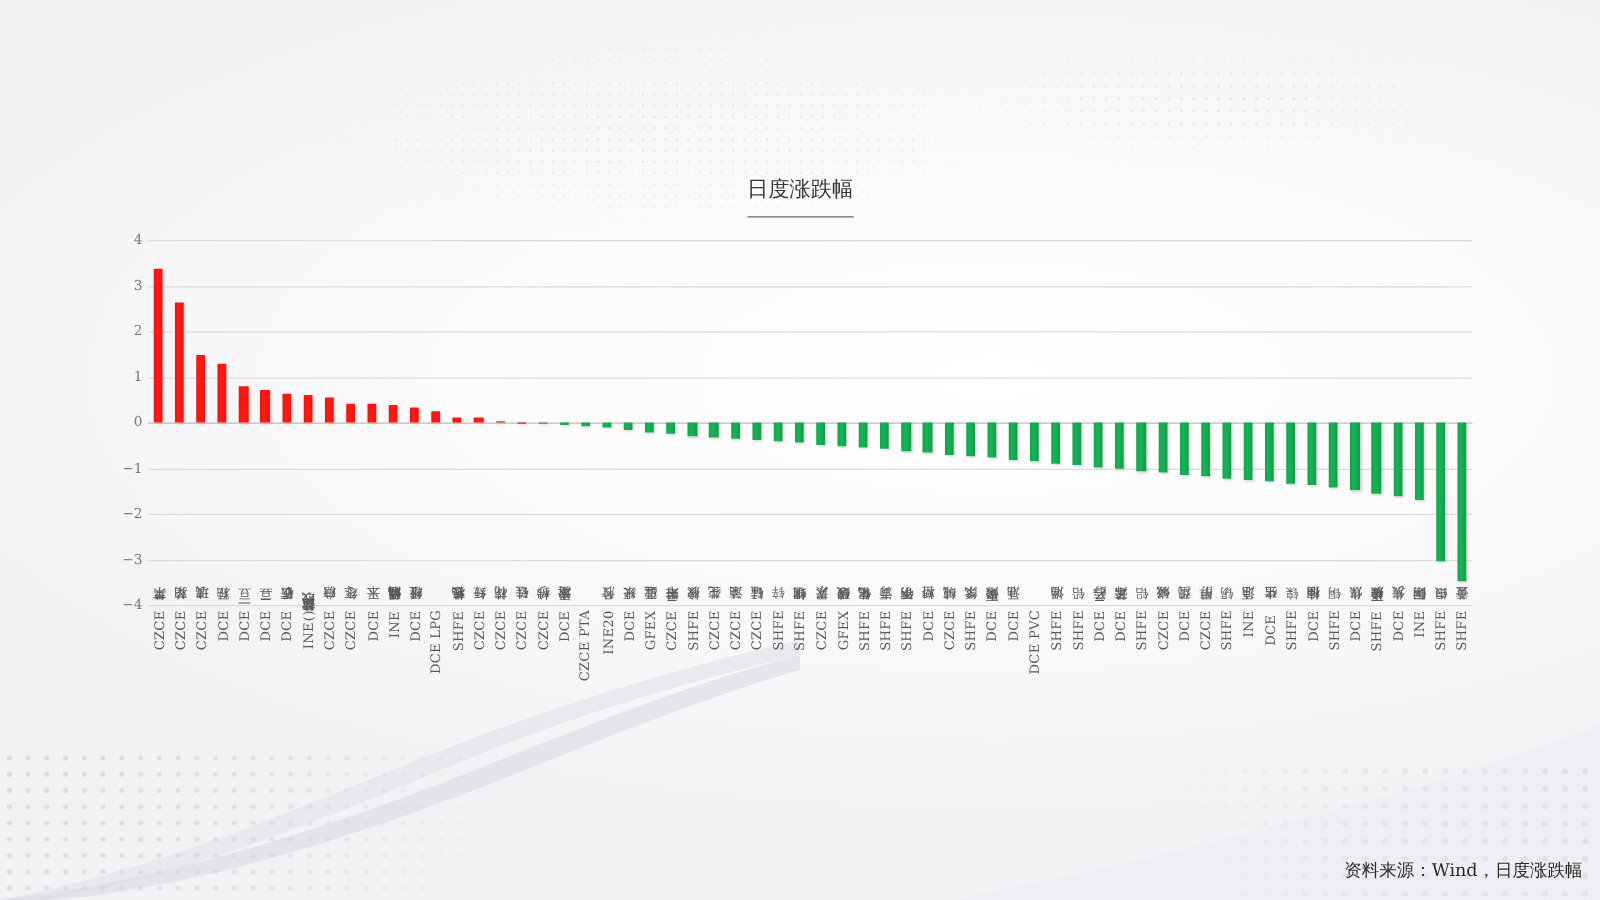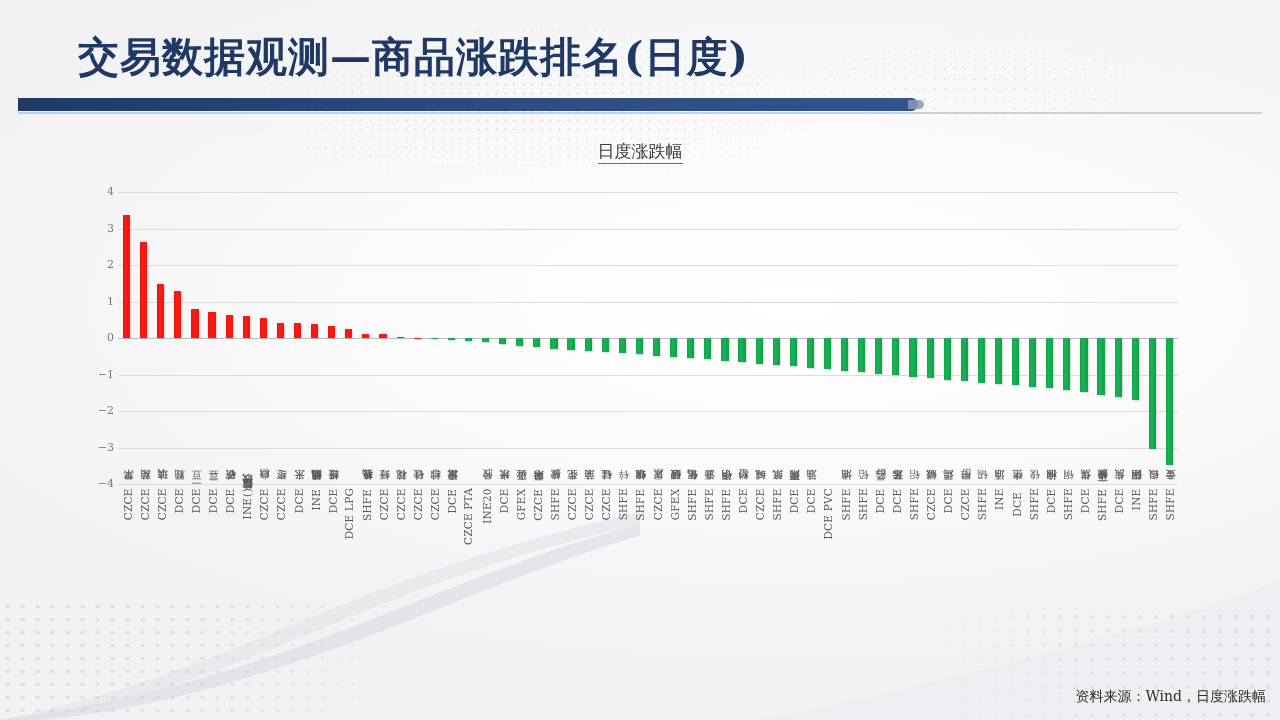--- a/index.html
+++ b/index.html
@@ -73,21 +73,21 @@
     position:absolute;left:18px;top:112px;width:1244px;height:2px;
     background:#9fb0c9;opacity:.55;
   }
   
   #chart-area{position:absolute;left:0;top:120px;width:1280px;height:560px;}
   #chart-title{
     position:absolute;left:0;top:20px;width:1280px;text-align:center;
     font-family:"DejaVu Serif","Liberation Serif",serif;
     font-size:17px;color:#3a3a3a;
   }
-  #chart-title span{border-bottom:1px solid #6b6b6b;padding-bottom:2px;font-family:Liberation Serif, serif;}
+  #chart-title span{border-bottom:1px solid #6b6b6b;padding-bottom:12px;font-family:Liberation Serif, serif;}
   
   #plot{
     position:absolute;left:118px;top:72px;width:1060px;height:292px;
   }
   .gridline{position:absolute;left:0;width:1060px;height:1px;background:#dcdcdc;}
   .zeroline{position:absolute;left:0;width:1060px;height:1px;background:#bdbdbd;}
   .ylabel{
     position:absolute;right:1064px;width:40px;text-align:right;
     font-family:"DejaVu Serif","Liberation Serif",serif;
     font-size:11px;color:#777;transform:translateY(-7px);
@@ -132,26 +132,20 @@
     <path d="M0,206 C120,190 240,154 360,104 C470,58 560,28 640,8 L640,0 L0,0 Z" fill="#ffffff" opacity=".0"></path>
   </svg>
 
   <svg class="swoosh" style="right:0;bottom:0;width:520px;height:150px" viewBox="0 0 520 150">
     <path d="M520,150 L0,150 C120,128 260,92 380,58 C440,40 490,22 520,10 Z" fill="#eceef2" opacity=".8"></path>
   </svg>
 
   <div id="honeycomb"></div>
   <div id="honeycomb-r"></div>
 
-  <div id="title-band">
-    <div id="title-text">交易数据观测—商品涨跌排名(日度)</div>
-    <div id="title-rule"></div>
-    <div id="title-rule-tail"></div>
-    <div id="title-underline"></div>
-  </div>
 
   <div id="chart-area">
     <div id="chart-title">
       <span>日度涨跌幅</span>
     </div>
 
     <div id="plot">
       <div id="gridlines">
           <div class="gridline" style="top: 0px;"></div>
           <div class="gridline" style="top: 36.5px;"></div>

